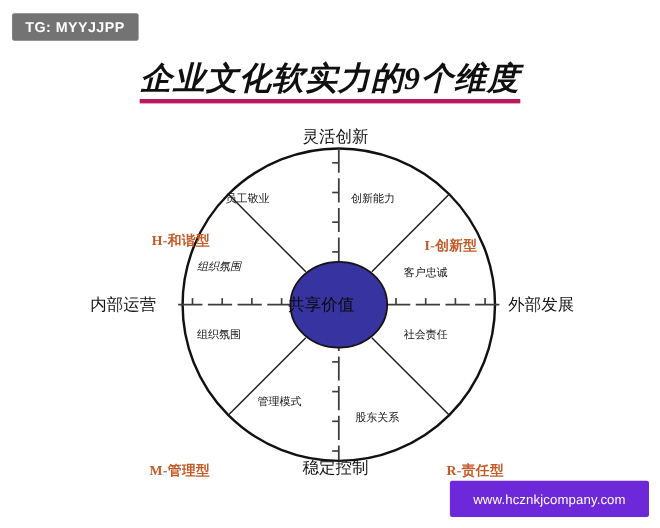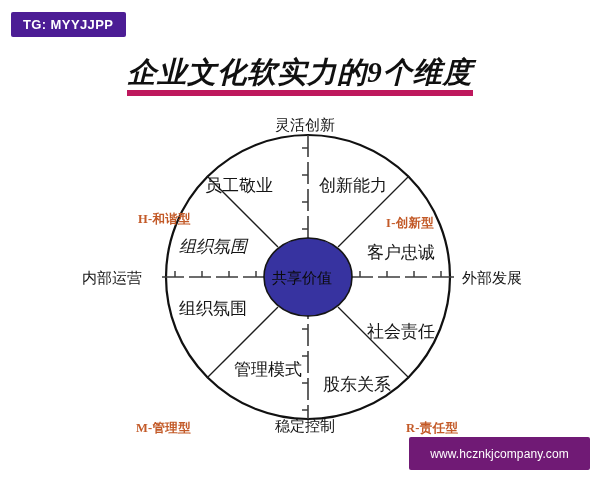--- a/index.html
+++ b/index.html
@@ -13,36 +13,36 @@
     font-family: "Liberation Sans", "DejaVu Sans", sans-serif;
     overflow: hidden;
     position: relative;
   }
 
   
   .wm-tg {
     position: absolute;
     left: 11px;
     top: 12px;
-    background: #4c1d95;
+    background: #737373;
     color: #ffffff;
     font-size: 13px;
     font-weight: bold;
     letter-spacing: 0.4px;
     padding: 6px 13px 6px 12px;
     border-radius: 2px;
     line-height: 1;
   }
   .wm-site {
     position: absolute;
     left: 409px;
     top: 437px;
     width: 181px;
     height: 33px;
-    background: #701a75;
+    background: #6d28d9;
     color: #ffffff;
     font-size: 12px;
     letter-spacing: 0.1px;
     display: flex;
     align-items: center;
     justify-content: center;
     border-radius: 2px;
   }
 
   
@@ -55,21 +55,21 @@
     font-family: "Liberation Serif", "DejaVu Serif", serif;
     font-size: 29px;
     font-weight: bold;
     font-style: italic;
     color: #101010;
     letter-spacing: 1px;
     line-height: 1;
   }
   .title .t-underline {
     display: inline-block;
-    border-bottom: 6px solid #be185d;
+    border-bottom: 4px solid #be185d;
     padding-bottom: 3px;
   }
 
   
   .diagram {
     position: absolute;
     left: 0;
     top: 0;
     width: 476px;
     height: 480px;
@@ -84,21 +84,21 @@
     white-space: nowrap;
     line-height: 1;
   }
   .lbl.axis {
     font-size: 15px;
   }
   .lbl.cardinal {
     font-size: 15px;
   }
   .lbl.sector {
-    font-size: 17px;
+    font-size: 10px;
   }
   .lbl.corner {
     font-family: "Liberation Serif", "DejaVu Serif", serif;
     font-size: 12.5px;
     font-weight: bold;
     color: #c35a28;
     letter-spacing: 0.3px;
     margin-top: 45px;
   }
   .core-label {
@@ -171,31 +171,31 @@
   <div class="lbl sector" style="left:205px; top:177px;">员工敬业</div>
 
   <div class="lbl sector" style="left:319px; top:177px;">创新能力</div>
 
   <div class="lbl sector" style="left:179px; top:238px;font-style:italic;">组织氛围</div>
 
   <div class="lbl sector" style="left:367px; top:244px;">客户忠诚</div>
 
   <div class="lbl sector" style="left:179px; top:300px;">组织氛围</div>
 
-  <div class="lbl sector" style="left:367px; top:300px;margin-top:23px;">社会责任</div>
+  <div class="lbl sector" style="left:367px; top:300px;">社会责任</div>
 
   <div class="lbl sector" style="left:234px; top:361px;">管理模式</div>
 
   <div class="lbl sector" style="left:323px; top:361px;margin-top:15px;">股东关系</div>
 
   <div class="lbl corner" style="left:138px; top:168px;">H-和谐型</div>
 
   <div class="lbl corner" style="left:386px; top:172px;">I-创新型</div>
 
   <div class="lbl corner" style="left:136px; top:377px;">M-管理型</div>
 
   <div class="lbl corner" style="left:406px; top:377px;">R-责任型</div>
 
-  <div class="core-label" style="left:272px; top:270px;">共享价值</div>
+  <div class="core-label" style="left:262px; top:270px;">共享价值</div>
 
 </div>
 
 <div class="wm-site">www.hcznkjcompany.com</div>
 
 </body></html>

